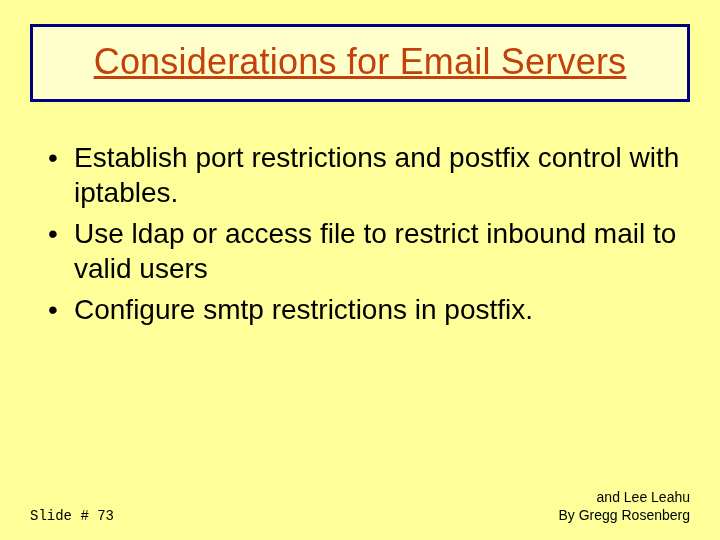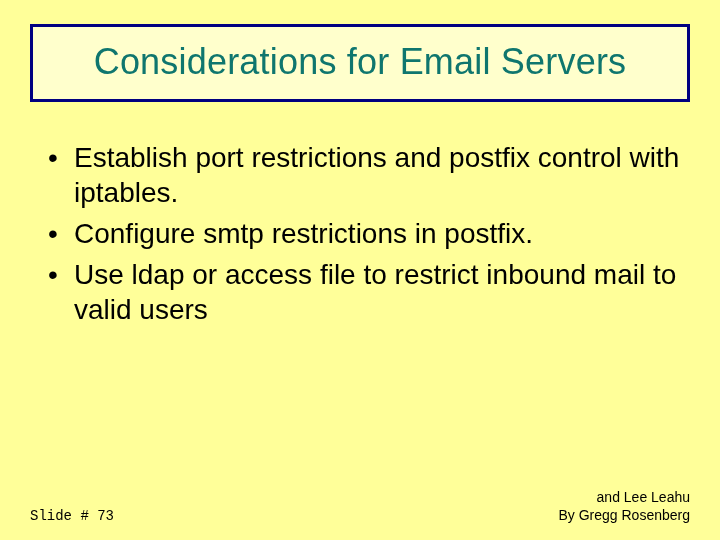--- a/index.html
+++ b/index.html
@@ -22,22 +22,23 @@
     top: 24px;
     left: 30px;
     right: 30px;
     border: 3px solid #000080;
     background: #ffffcc;
     text-align: center;
     padding: 14px 10px 16px 10px;
   }
   .title-text {
     font-size: 36px;
-    color: #0f766e;
+    color: #c2410c;
     letter-spacing: 0.2px;
+    text-decoration: underline;
   }
   .body-area {
     position: absolute;
     top: 140px;
     left: 40px;
     right: 40px;
     bottom: 90px;
   }
   ul.bullets {
     list-style: none;
@@ -92,22 +93,22 @@
 
 <div class="slide">
 
   <div class="title-box">
     <span class="title-text">Considerations for Email Servers</span>
   </div>
 
   <div class="body-area">
     <ul class="bullets">
       <li>Establish port restrictions and postfix control with iptables.</li>
+      <li>Use ldap or access file to restrict inbound mail to valid users</li>
       <li>Configure smtp restrictions in postfix.</li>
-      <li>Use ldap or access file to restrict inbound mail to valid users</li>
     </ul>
   </div>
 
   <div class="footer">
     <div class="footer-left">Slide # 73</div>
     <div class="footer-right">
       <div>and Lee Leahu</div>
       <div>By Gregg Rosenberg</div>
     </div>
   </div>

